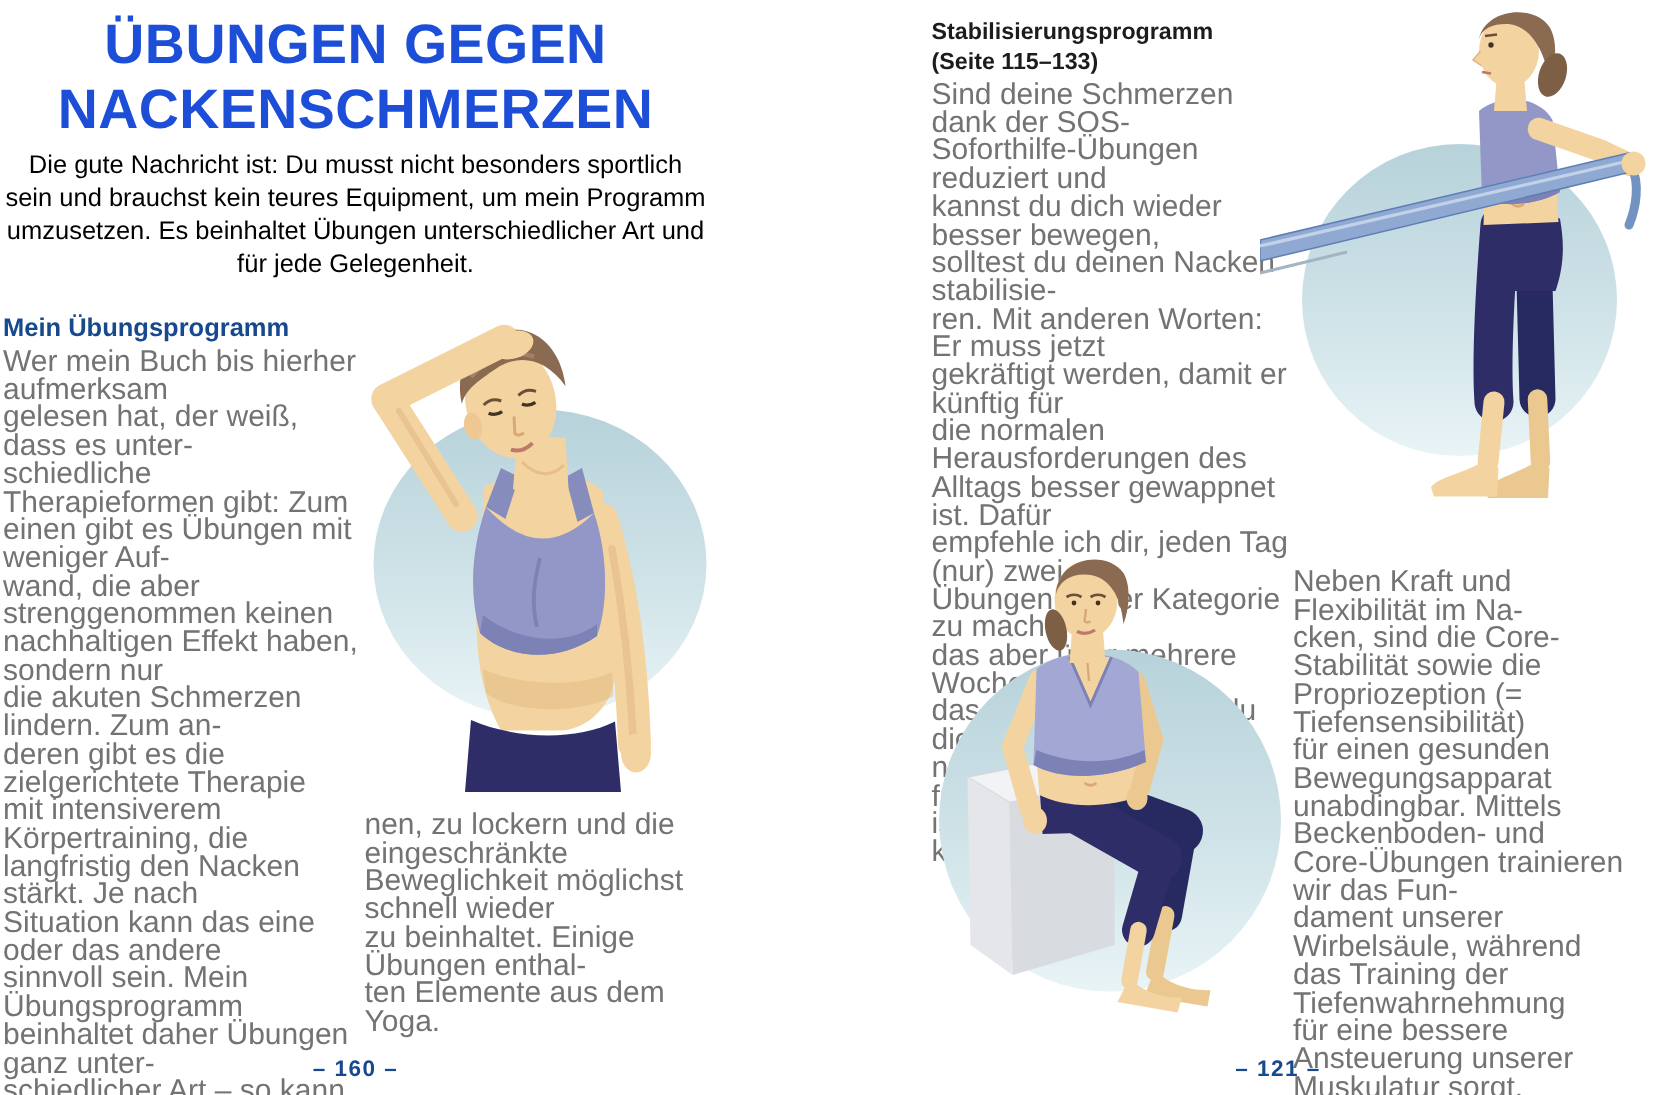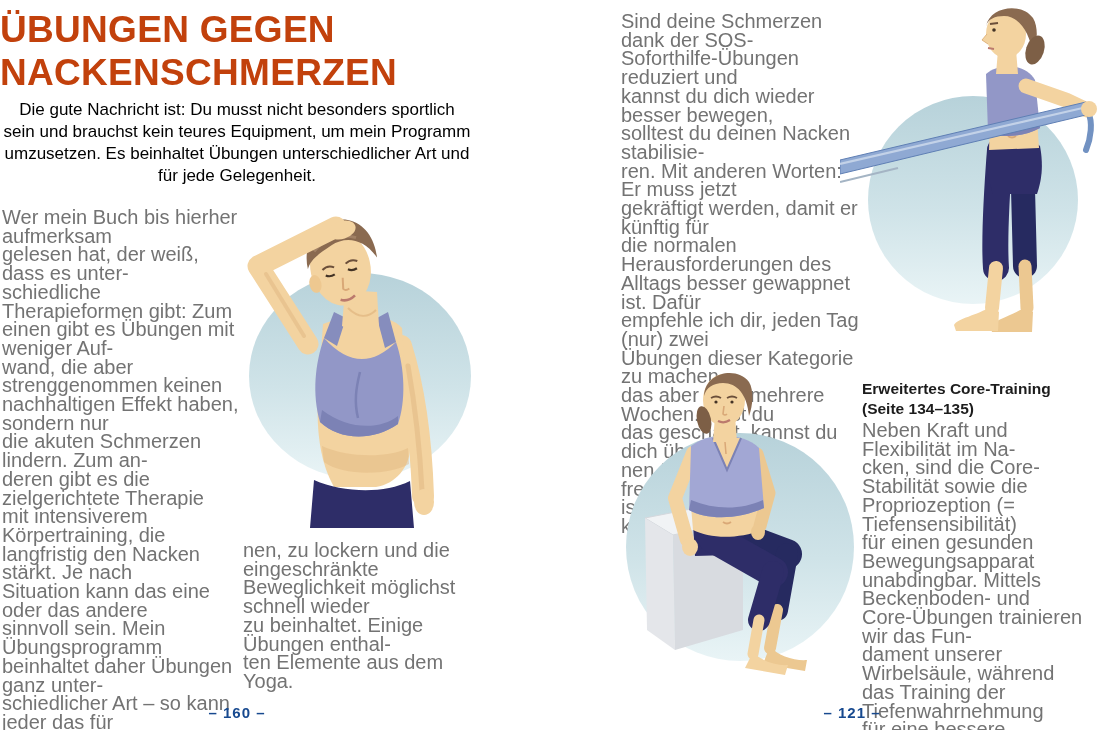--- a/index.html
+++ b/index.html
@@ -4,22 +4,22 @@
 <style>
   html,body{margin:0;padding:0;}
   body{
     width:1107px;height:730px;position:relative;background:#ffffff;
     font-family:"Liberation Sans","DejaVu Sans",sans-serif;
     -webkit-font-smoothing:antialiased;overflow:hidden;
   }
   .abs{position:absolute;}
   .lines{white-space:pre-line;}
   .title{
-    width:474px;left:0;top:8px;text-align:left;
-    font-size:37px;line-height:43px;font-weight:700;color:#c2410c;
+    width:474px;left:0;top:8px;text-align:center;
+    font-size:37px;line-height:43px;font-weight:700;color:#1d4ed8;
     letter-spacing:.3px;
   }
   .intro{
     width:474px;left:0;top:99px;text-align:center;
     font-size:17px;line-height:22px;font-weight:500;color:#000000;
   }
   .body-text{font-size:20px;line-height:18.7px;color:#737373;}
   .h-blue{font-size:17px;line-height:21px;font-weight:700;color:#17498f;margin:0 0 3px 0;}
   .h-black{font-size:15.5px;line-height:20px;font-weight:700;color:#1c1c1c;margin:0 0 2px 0;}
   .col{width:238px;}
@@ -33,20 +33,21 @@
 
 <div class="abs title lines">ÜBUNGEN GEGEN
 NACKENSCHMERZEN</div>
 
 <div class="abs intro lines">Die gute Nachricht ist: Du musst nicht besonders sportlich
 sein und brauchst kein teures Equipment, um mein Programm
 umzusetzen. Es beinhaltet Übungen unterschiedlicher Art und
 für jede Gelegenheit.</div>
 
 <div class="abs col" style="left:2px;top:208px;">
+  <div class="h-blue">Mein Übungsprogramm</div>
   <div class="body-text lines">Wer mein Buch bis hierher aufmerksam
 gelesen hat, der weiß, dass es unter-
 schiedliche Therapieformen gibt: Zum
 einen gibt es Übungen mit weniger Auf-
 wand, die aber strenggenommen keinen
 nachhaltigen Effekt haben, sondern nur
 die akuten Schmerzen lindern. Zum an-
 deren gibt es die zielgerichtete Therapie
 mit intensiverem Körpertraining, die
 langfristig den Nacken stärkt. Je nach
@@ -107,39 +108,39 @@
   </g>
 
   <path d="M70,148 L20,70 L98,31" fill="none" stroke="#f3d3a0" stroke-width="21" stroke-linecap="round" stroke-linejoin="round"></path>
   <path d="M66,140 L28,78" fill="none" stroke="#e0b57f" stroke-width="4" stroke-linecap="round" opacity="0.5"></path>
   <ellipse cx="104" cy="34" rx="14" ry="9" fill="#f3d3a0" transform="rotate(-18 104 34)"></ellipse>
 </svg>
 
 <div class="abs pagenum" style="left:0;top:704px;width:474px;">– 160 –</div>
 
 <div class="abs col" style="left:621px;top:12px;">
+  <div class="h-black lines">Stabilisierungsprogramm
+(Seite 115–133)</div>
   <div class="body-text lines">Sind deine Schmerzen dank der SOS-
 Soforthilfe-Übungen reduziert und
 kannst du dich wieder besser bewegen,
 solltest du deinen Nacken stabilisie-
 ren. Mit anderen Worten: Er muss jetzt
 gekräftigt werden, damit er künftig für
 die normalen Herausforderungen des
 Alltags besser gewappnet ist. Dafür
 empfehle ich dir, jeden Tag (nur) zwei
 Übungen dieser Kategorie zu machen –
 das aber über mehrere Wochen. Hast du
 das geschafft, kannst du dich über ei-
 nen trainierten Nacken freuen. Wichtig
 ist nur: Trainiere konsequent!</div>
 </div>
 
 <div class="abs" style="left:862px;top:379px;width:240px;">
-  <div class="h-black lines">Erweitertes Core-Training
-(Seite 134–135)</div>
   <div class="body-text lines">Neben Kraft und Flexibilität im Na-
 cken, sind die Core-Stabilität sowie die
 Propriozeption (= Tiefensensibilität)
 für einen gesunden Bewegungsapparat
 unabdingbar. Mittels Beckenboden- und
 Core-Übungen trainieren wir das Fun-
 dament unserer Wirbelsäule, während
 das Training der Tiefenwahrnehmung
 für eine bessere Ansteuerung unserer
 Muskulatur sorgt.</div>

